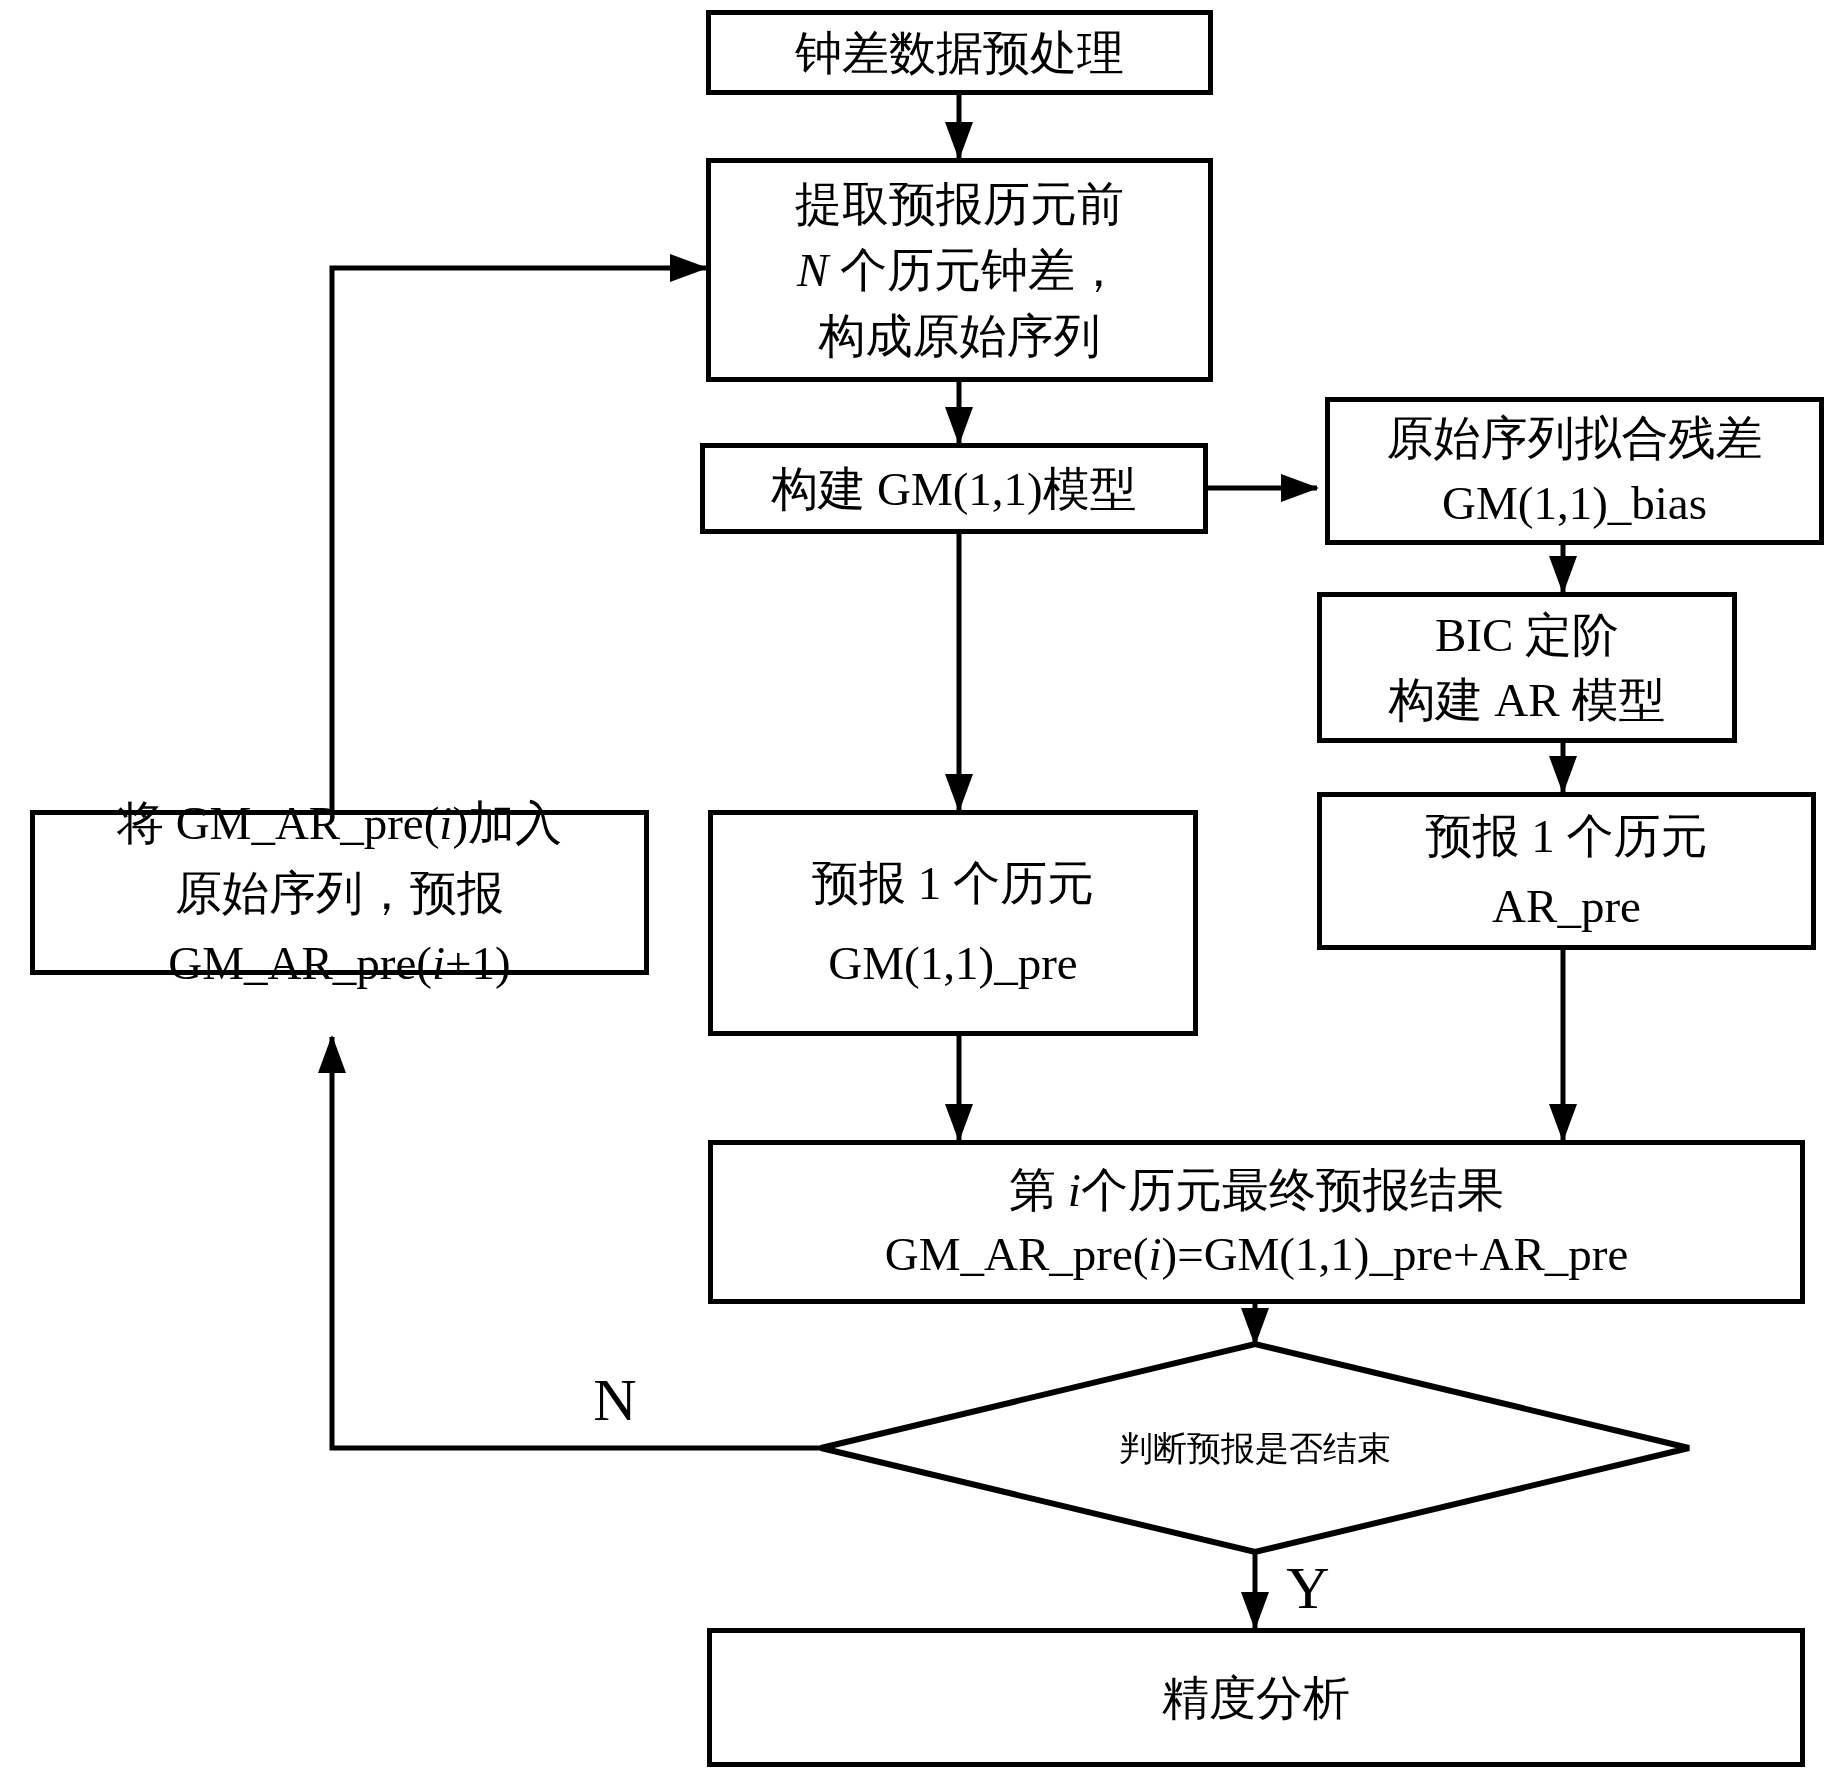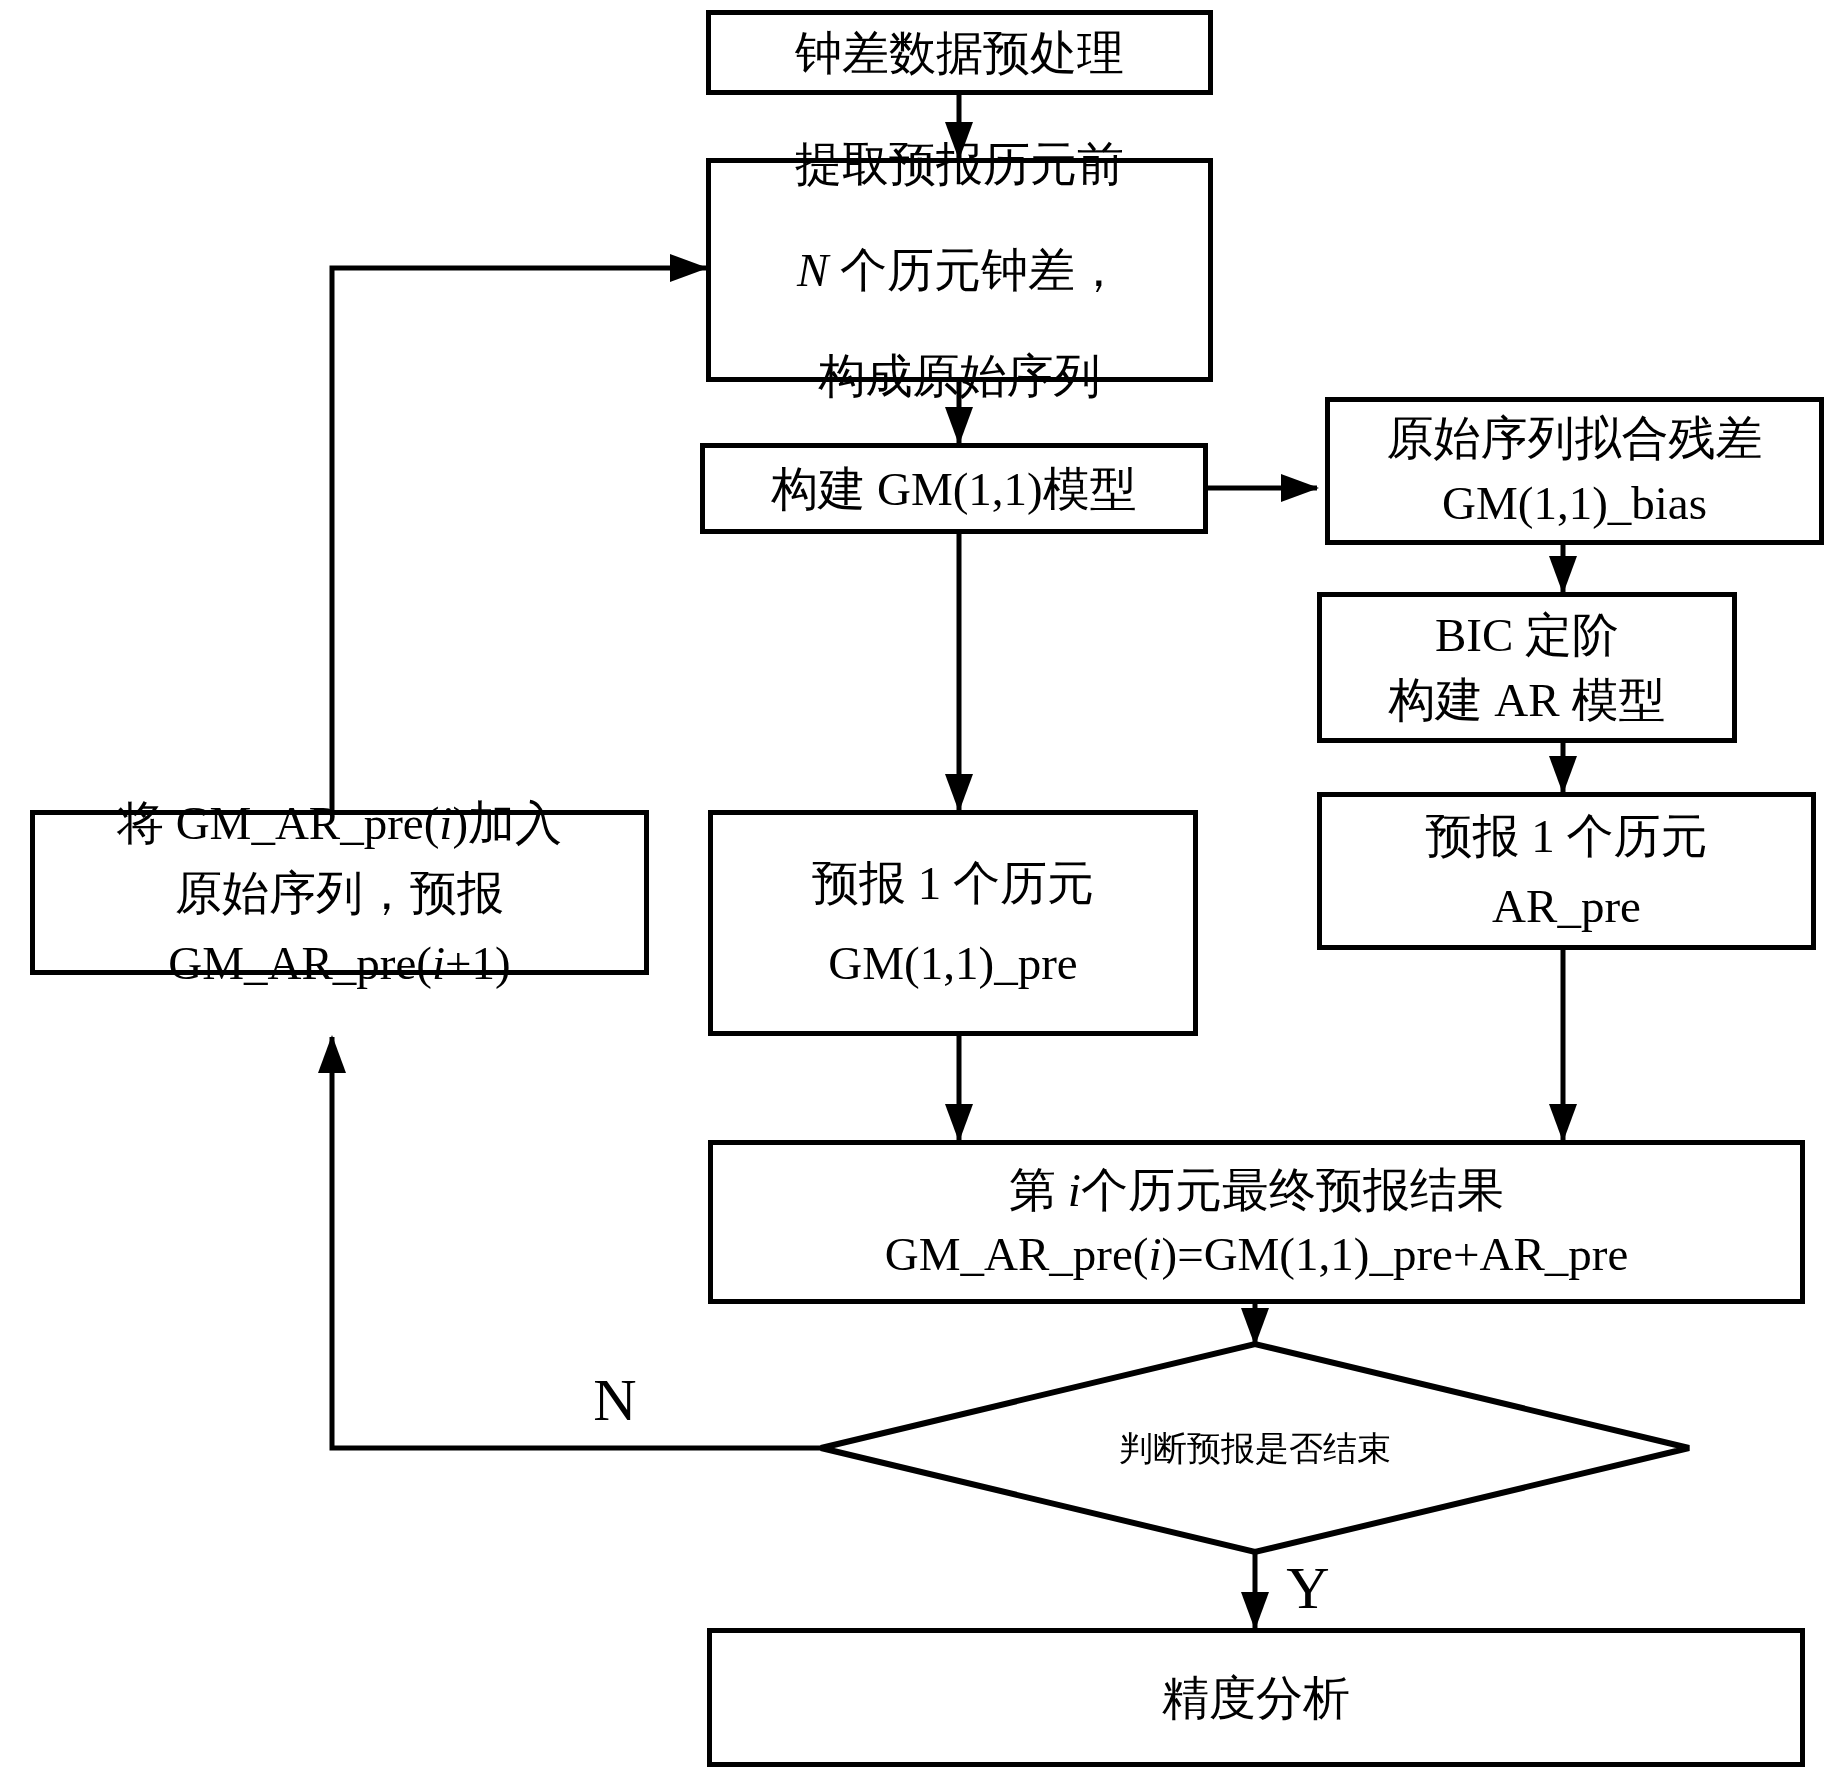--- a/index.html
+++ b/index.html
@@ -40,21 +40,21 @@
   .node .ln { display: block; }
   .var { font-style: italic; }
   .free-label {
     position: absolute;
     font-size: 60px;
     line-height: 76px;
     text-align: center;
   }
   
   #n-preprocess { left: 706px; top: 10px;  width: 507px;  height: 85px;  }
-  #n-extract    { left: 706px; top: 158px; width: 507px;  height: 224px; line-height: 66px; gap: 40px; }
+  #n-extract    { left: 706px; top: 158px; width: 507px;  height: 224px; line-height: 66px; }
   #n-gm-model   { left: 700px; top: 443px; width: 508px;  height: 91px;  }
   #n-gm-bias    { left: 1317px; top: 397px; width: 499px; height: 148px; line-height: 65px; margin-left: 8px; }
   #n-bic-ar     { left: 1317px; top: 592px; width: 420px; height: 151px; line-height: 65px; }
   #n-ar-pre     { left: 1317px; top: 792px; width: 499px; height: 158px; line-height: 70px; }
   #n-gm-pre     { left: 708px; top: 810px; width: 490px;  height: 226px; line-height: 80px; }
   #n-feedback   { left: 30px;  top: 810px; width: 619px;  height: 165px; line-height: 70px; }
   #n-result     { left: 708px; top: 1140px; width: 1097px; height: 164px; line-height: 64px; }
   #n-accuracy   { left: 707px; top: 1628px; width: 1098px; height: 139px; }
   #n-decision-label {
     position: absolute;

